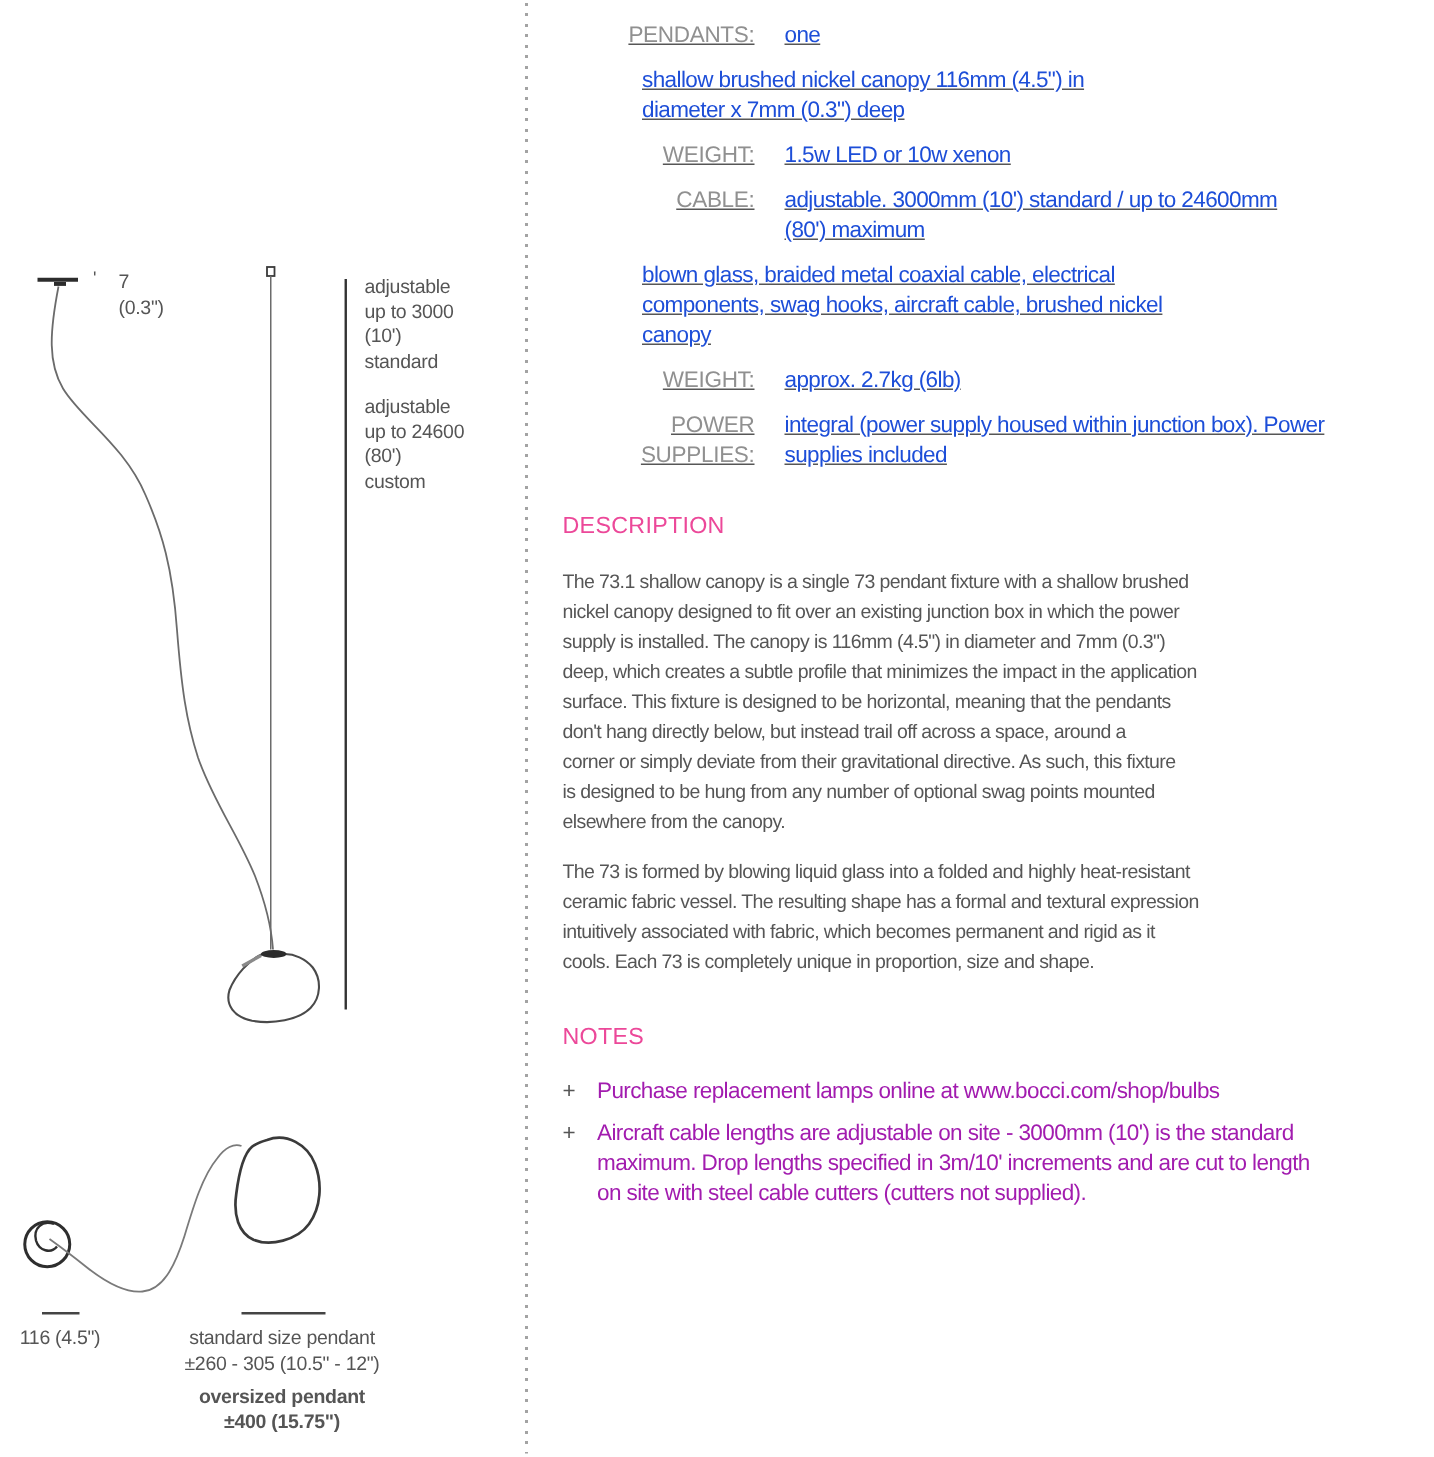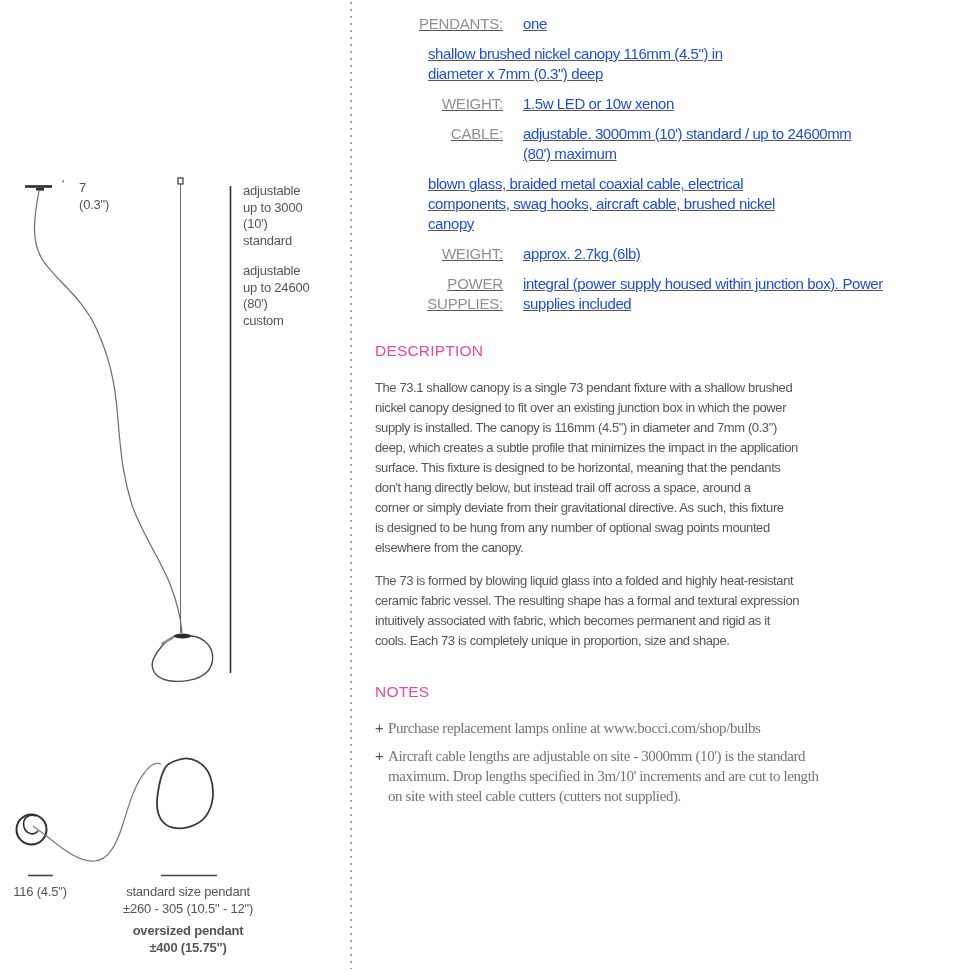--- a/index.html
+++ b/index.html
@@ -45,22 +45,22 @@
     white-space:pre-line; margin-top:13px; width:578px;
   }
   .para.first { margin-top:18px; }
   .section-heading.notes { margin-top:32px; }
   .notes-list { margin-top:17px; }
   .note { display:flex; margin-bottom:8px; }
   .note-bullet {
     flex:0 0 11px; font-size:15px; line-height:20px; color:#565656;
   }
   .note-text {
-    margin-left:2px; font-size:15px; line-height:20px; color:#737373;
-    letter-spacing:-0.4px; white-space:pre-line; width:555px;font-family:Liberation Serif, serif;
+    margin-left:12px; font-size:15px; line-height:20px; color:#a21caf;
+    letter-spacing:-0.4px; white-space:pre-line; width:555px;
   }
 </style>
 </head>
 <body>
 
 <div class="page">
 
   <div class="diagram">
     <svg width="352" height="971" viewBox="0 0 352 971">
 

